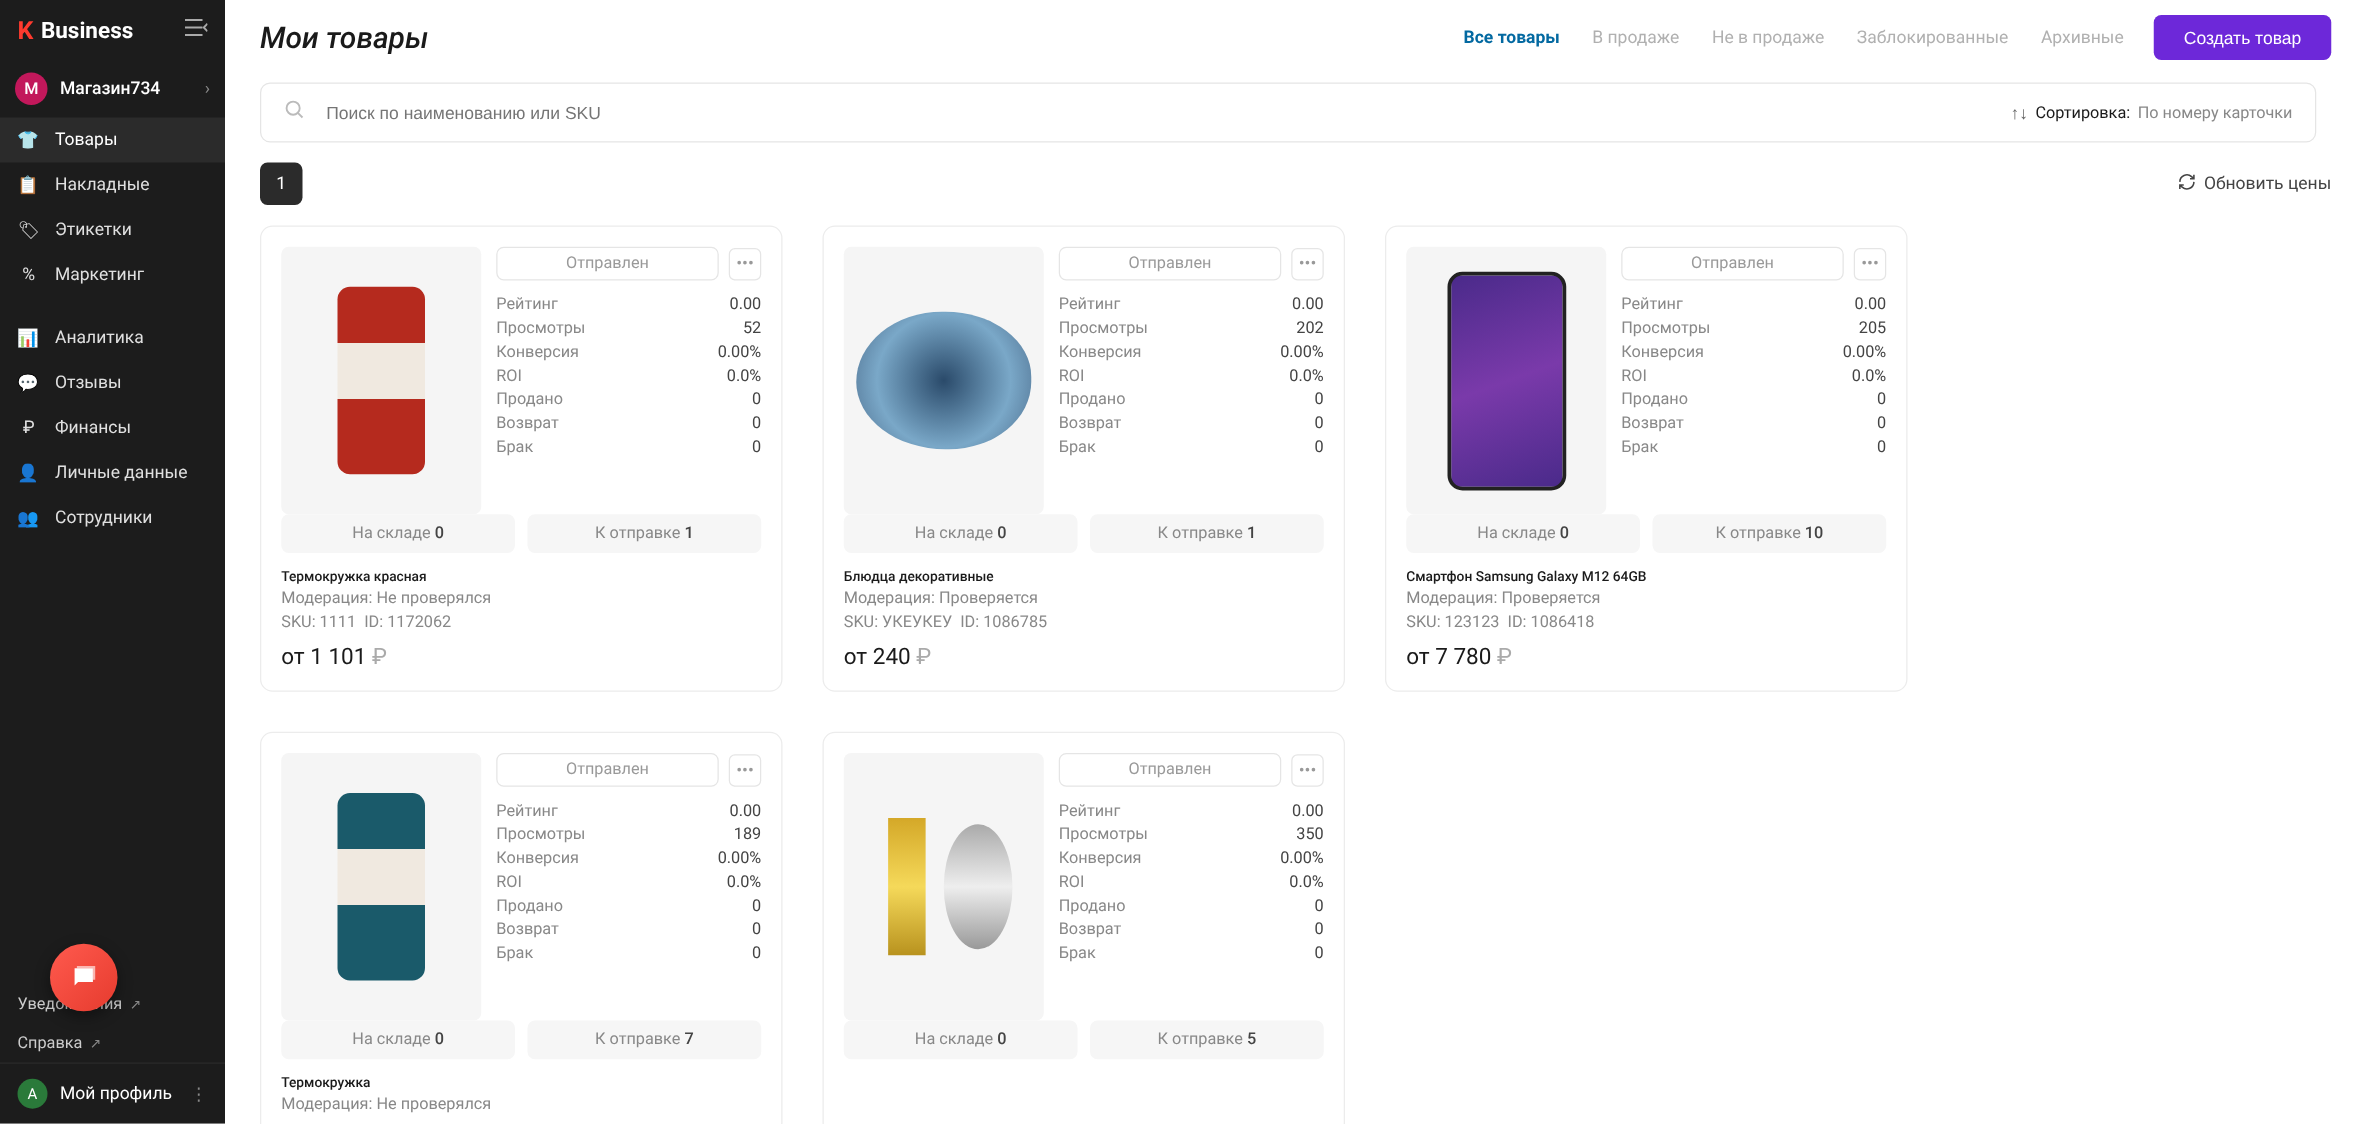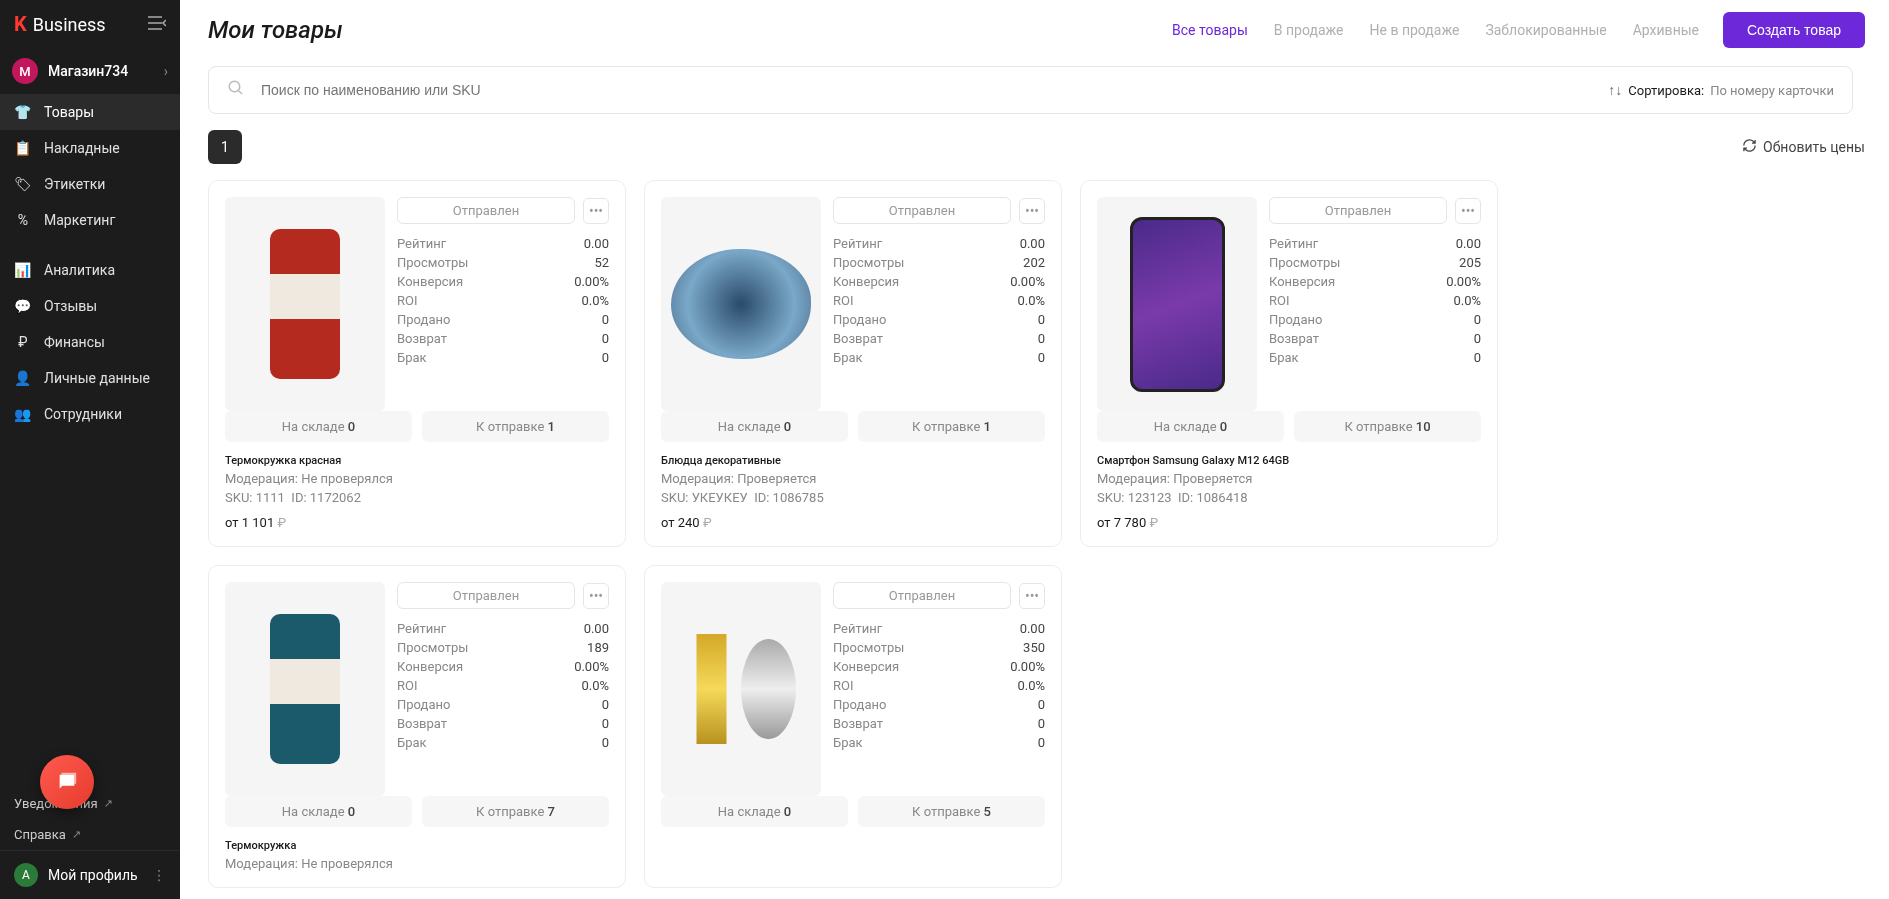--- a/index.html
+++ b/index.html
@@ -3,21 +3,21 @@
 <meta charset="utf-8">
 <style>
 * { margin: 0; padding: 0; box-sizing: border-box; }
 body { font-family: -apple-system, BlinkMacSystemFont, "Segoe UI", Roboto, Arial, sans-serif; background: #fff; color: #1a1a1a; font-size: 14px; }
 .app { display: flex; width: 1889px; height: 899px; }
 
 
 .sidebar { width: 180px; background: #1c1c1c; color: #fff; display: flex; flex-direction: column; position: relative; }
 .logo-row { display: flex; align-items: center; padding: 12px 14px; gap: 6px; }
 .logo-k { color: #ff3a2e; font-size: 20px; font-weight: bold; }
-.logo-text { color: #fff; font-size: 18px; font-weight: 400; }
+.logo-text { color: #fff; font-size: 18px; font-weight: 700; }
 .collapse-icon { margin-left: auto; color: #aaa; cursor: pointer; }
 .shop-row { display: flex; align-items: center; padding: 10px 12px; gap: 10px; cursor: pointer; }
 .shop-avatar { width: 26px; height: 26px; border-radius: 50%; background: #c2185b; display: flex; align-items: center; justify-content: center; color: #fff; font-size: 13px; font-weight: 500; }
 .shop-name { font-size: 14px; font-weight: 500; }
 .chevron-right { margin-left: auto; color: #888; }
 .nav { flex: 1; }
 .nav-item { display: flex; align-items: center; padding: 9px 14px; gap: 12px; cursor: pointer; color: #e0e0e0; font-size: 14px; }
 .nav-item.active { background: #2b2b2b; color: #fff; }
 .nav-icon { width: 18px; height: 18px; display: flex; align-items: center; justify-content: center; font-size: 14px; }
 .nav-sep { height: 14px; }
@@ -27,53 +27,53 @@
 .profile-row { display: flex; align-items: center; padding: 12px 14px; gap: 10px; border-top: 1px solid #2a2a2a; }
 .profile-avatar { width: 24px; height: 24px; border-radius: 50%; background: #2a7a3a; display: flex; align-items: center; justify-content: center; color: #fff; font-size: 12px; }
 .profile-menu { margin-left: auto; color: #888; cursor: pointer; }
 
 
 .main { flex: 1; background: #fff; display: flex; flex-direction: column; overflow: hidden; }
 .header { display: flex; align-items: center; padding: 12px 24px 12px 28px; }
 .page-title { font-size: 24px; font-weight: 500; font-style: italic; }
 .tabs { margin-left: auto; display: flex; gap: 26px; align-items: center; }
 .tab { color: #b0b0b0; cursor: pointer; font-size: 14px; }
-.tab.active { color: #6d28d9; font-weight: 400; }
+.tab.active { color: #0369a1; font-weight: 700; }
 .create-btn { background: #6d28d9; color: #fff; border: none; padding: 10px 24px; border-radius: 6px; font-size: 14px; cursor: pointer; margin-left: 24px; }
 
 .controls { padding: 6px 36px 0 28px; }
 .searchbar { display: flex; align-items: center; border: 1px solid #e5e5e5; border-radius: 8px; padding: 0 18px; height: 48px; }
 .search-icon { color: #aaa; margin-right: 16px; font-size: 18px; }
 .search-input { border: none; outline: none; flex: 1; font-size: 14px; color: #555; background: transparent; }
 .sort-block { margin-left: auto; display: flex; align-items: center; gap: 6px; color: #1a1a1a; font-size: 13px; cursor: pointer; }
 .sort-icon { color: #666; font-size: 14px; }
 .sort-label { color: #1a1a1a; }
 .sort-value { color: #888; }
 
 .toolbar-row { display: flex; align-items: center; padding: 16px 24px 10px 28px; }
 .page-num { width: 34px; height: 34px; background: #2b2b2b; color: #fff; border-radius: 6px; display: flex; align-items: center; justify-content: center; font-size: 14px; }
 .refresh-link { margin-left: auto; display: flex; align-items: center; gap: 6px; color: #444; font-size: 14px; cursor: pointer; }
 
-.grid { padding: 6px 16px 20px 28px; display: flex; flex-wrap: wrap; gap: 18px; overflow-y: auto; }
+.grid { padding: 6px 16px 20px 28px; display: flex; flex-wrap: wrap; gap: 32px; overflow-y: auto; }
 
 .card { width: 418px; border: 1px solid #ececec; border-radius: 10px; padding: 16px; background: #fff; display: flex; flex-direction: column; }
 .card-top { display: flex; gap: 12px; }
 .card-img { width: 160px; height: 214px; background: #f5f5f5; border-radius: 6px; display: flex; align-items: center; justify-content: center; overflow: hidden; }
 .card-right { flex: 1; display: flex; flex-direction: column; }
 .status-row { display: flex; align-items: center; gap: 8px; margin-bottom: 10px; }
 .status-badge { flex: 1; border: 1px solid #e5e5e5; color: #999; border-radius: 6px; text-align: center; padding: 5px 0; font-size: 13px; }
 .more-btn { width: 26px; height: 26px; border: 1px solid #e5e5e5; border-radius: 5px; display: flex; align-items: center; justify-content: center; color: #999; cursor: pointer; font-size: 14px; }
 .stat-row { display: flex; justify-content: space-between; font-size: 13px; color: #888; padding: 2px 0; }
 .stat-val { color: #444; }
 .stock-row { display: flex; gap: 10px; margin-top: 0; }
 .stock-chip { flex: 1; background: #f6f6f6; border-radius: 6px; padding: 8px 0; text-align: center; font-size: 13px; color: #888; }
 .stock-chip b { color: #444; font-weight: 500; }
 .card-title { font-size: 11px; font-weight: 500; margin-top: 12px; color: #1a1a1a; }
 .card-meta { font-size: 13px; color: #888; margin-top: 4px; }
-.card-price { font-size: 13px; margin-top: 10px; color: #1a1a1a; }
+.card-price { font-size: 18px; margin-top: 10px; color: #1a1a1a; }
 .rub { color: #aaa; }
 
 
 .pimg { width: 100px; height: 160px; border-radius: 4px; }
 .pimg.red-mug { background: linear-gradient(#b52a1e 0 30%, #f0e9e0 30% 60%, #b52a1e 60%); width: 70px; height: 150px; border-radius: 10px; }
 .pimg.plate { width: 140px; height: 110px; background: radial-gradient(circle at 50% 50%, #2a4a6a, #7aa8c8 60%, #4a6a8a); border-radius: 50% 50% 48% 52% / 52% 48% 50% 50%; }
 .pimg.phone { width: 95px; height: 175px; border-radius: 12px; background: linear-gradient(160deg,#4a2a8a,#7a3aaa,#4a2a8a); border: 3px solid #222; }
 .pimg.blue-mug { background: linear-gradient(#1a5a6a 0 30%, #f0e9e0 30% 60%, #1a5a6a 60%); width: 70px; height: 150px; border-radius: 10px; }
 .pimg.balloons { display: flex; gap: 4px; align-items: center; justify-content: center; background: none; width: auto; height: auto; }
 .bal { width: 50px; height: 110px; border-radius: 8px; }

